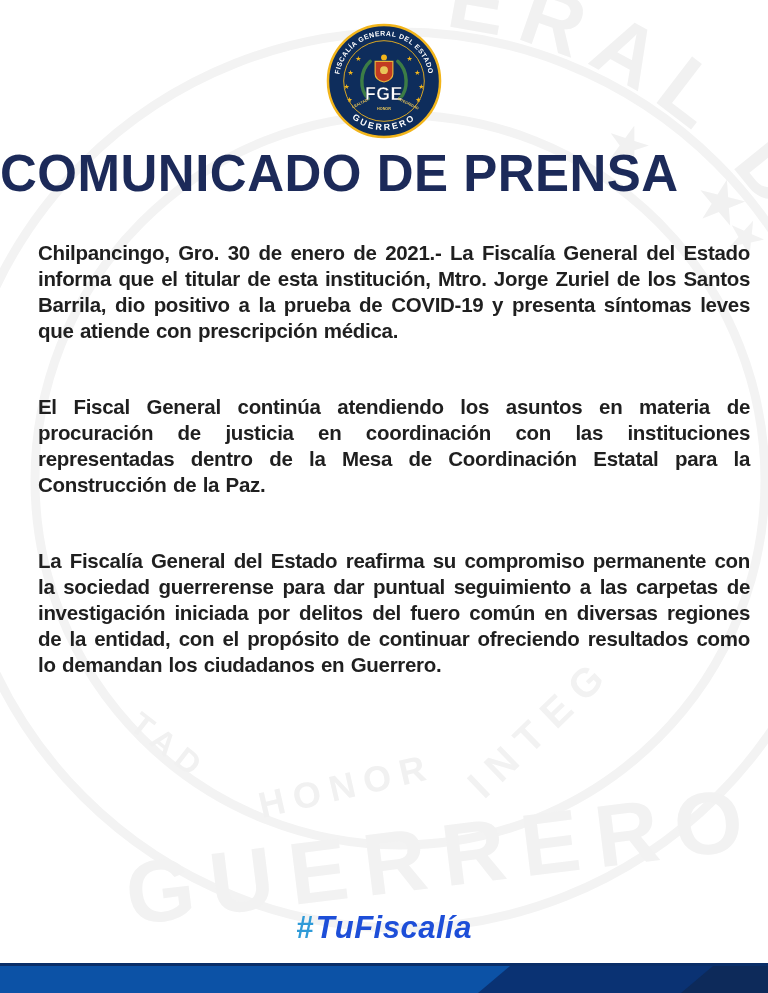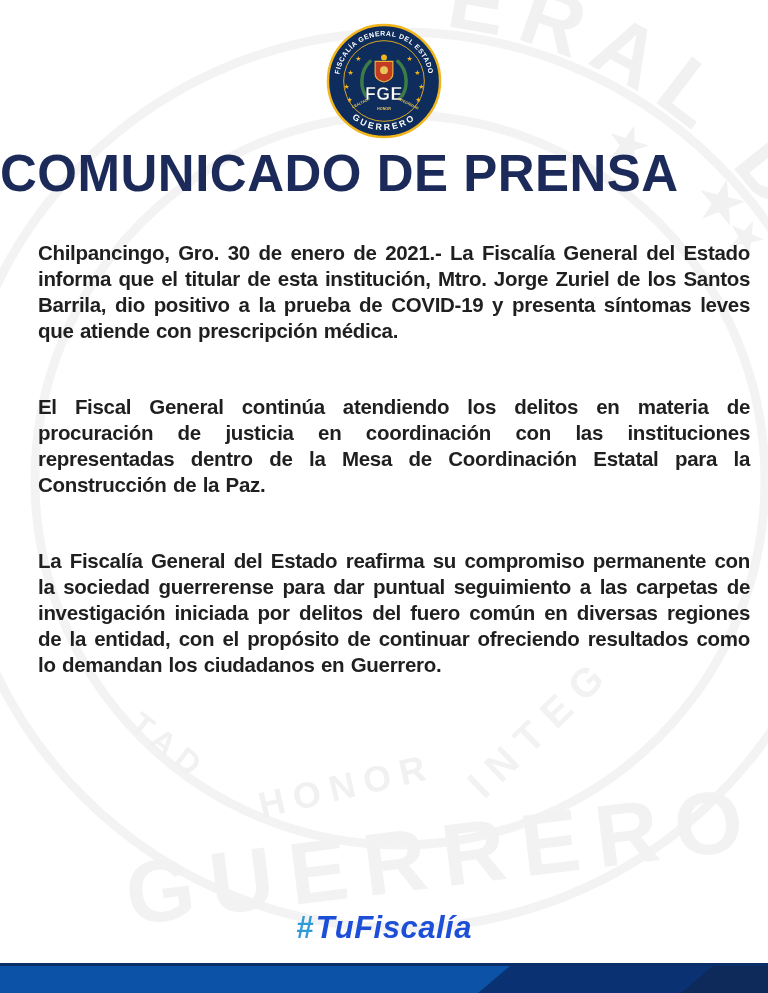--- a/index.html
+++ b/index.html
@@ -136,21 +136,21 @@
         <text font-size="3.8" font-weight="bold" fill="#e8c558" text-anchor="middle" transform="translate(36 84) rotate(-26)">LEALTAD</text>
         <text x="60" y="89" font-size="3.8" font-weight="bold" fill="#e8c558" text-anchor="middle">HONOR</text>
         <text font-size="3.8" font-weight="bold" fill="#e8c558" text-anchor="middle" transform="translate(84 84) rotate(26)">INTEGRIDAD</text>
       </svg>
     </div>
 
     <h1 class="title">COMUNICADO DE PRENSA</h1>
 
     <div class="bodytext">
       <p>Chilpancingo, Gro. 30 de enero de 2021.- La Fiscalía General del Estado informa que el titular de esta institución, Mtro. Jorge Zuriel de los Santos Barrila, dio positivo a la prueba de COVID-19 y presenta síntomas leves que atiende con prescripción médica.</p>
-      <p>El Fiscal General continúa atendiendo los delitos en materia de procuración de justicia en coordinación con las instituciones representadas dentro de la Mesa de Coordinación Estatal para la Construcción de la Paz.</p>
+      <p>El Fiscal General continúa atendiendo los asuntos en materia de procuración de justicia en coordinación con las instituciones representadas dentro de la Mesa de Coordinación Estatal para la Construcción de la Paz.</p>
       <p>La Fiscalía General del Estado reafirma su compromiso permanente con la sociedad guerrerense para dar puntual seguimiento a las carpetas de investigación iniciada por delitos del fuero común en diversas regiones de la entidad, con el propósito de continuar ofreciendo resultados como lo demandan los ciudadanos en Guerrero.</p>
     </div>
   </div>
 
   <div class="hashtag">
     <span class="hash">#</span><span class="word">TuFiscalía</span>
   </div>
 
   <div class="bar">
     <div class="seg seg-mid"></div>

